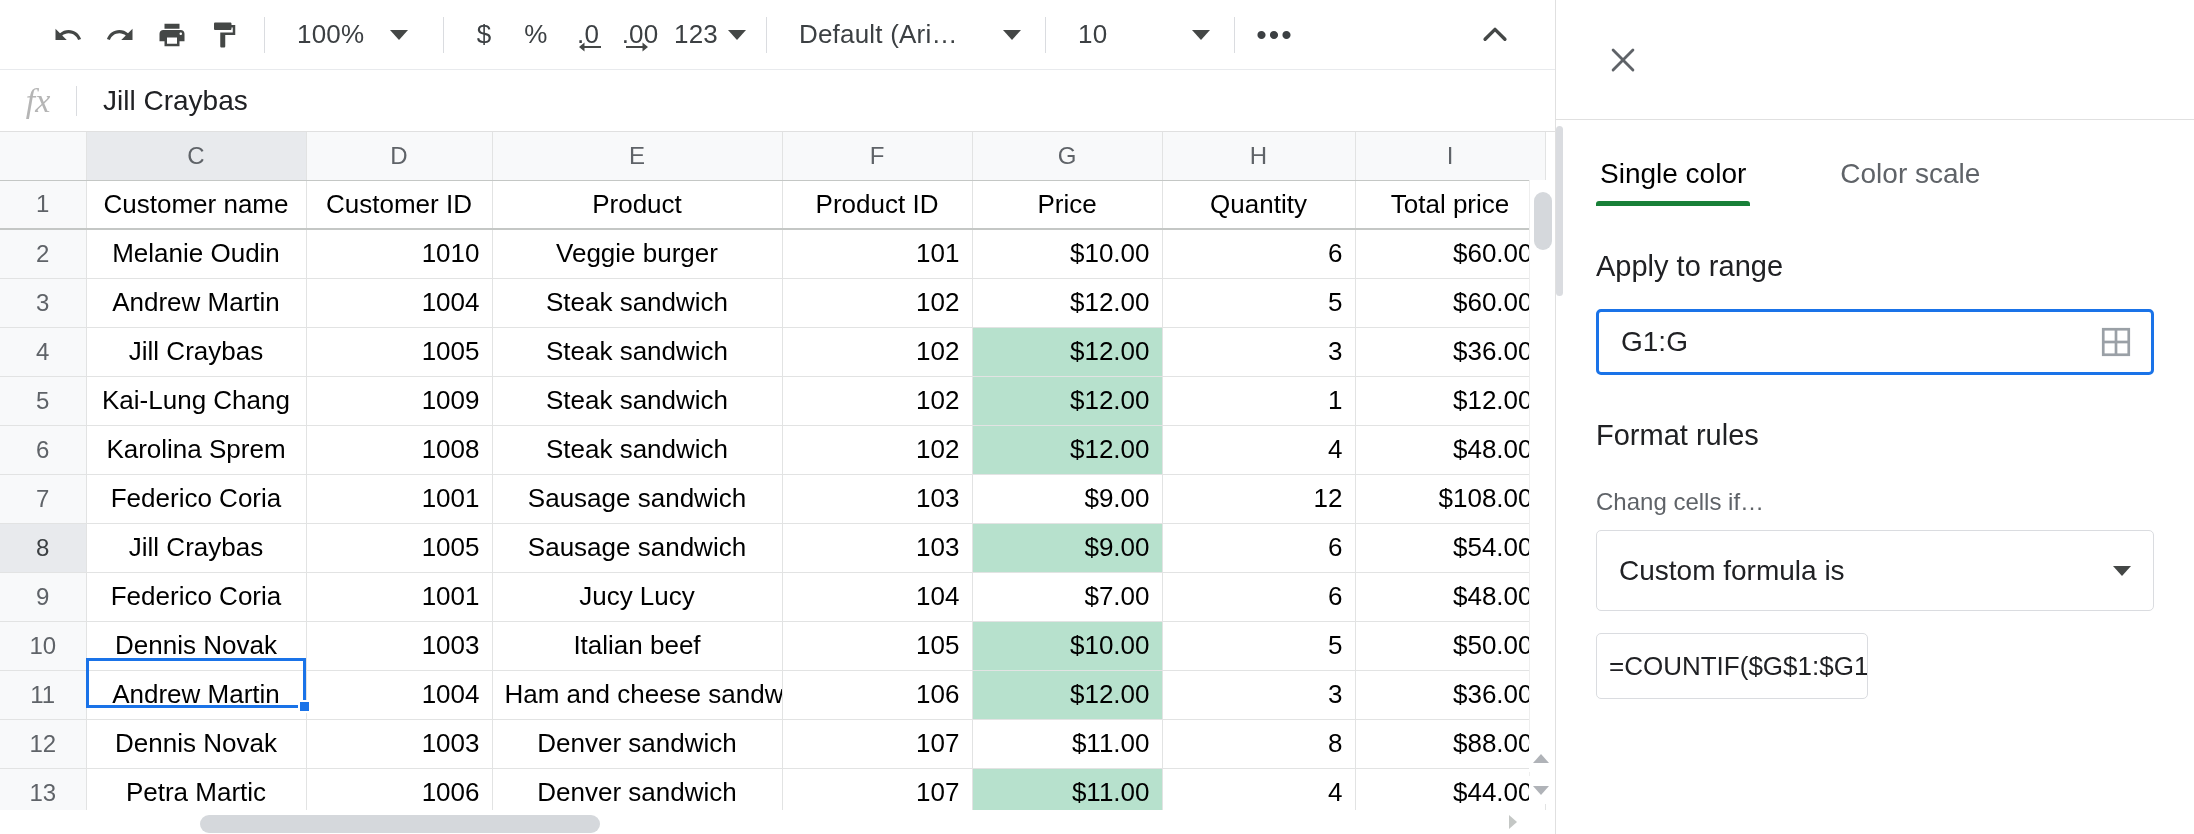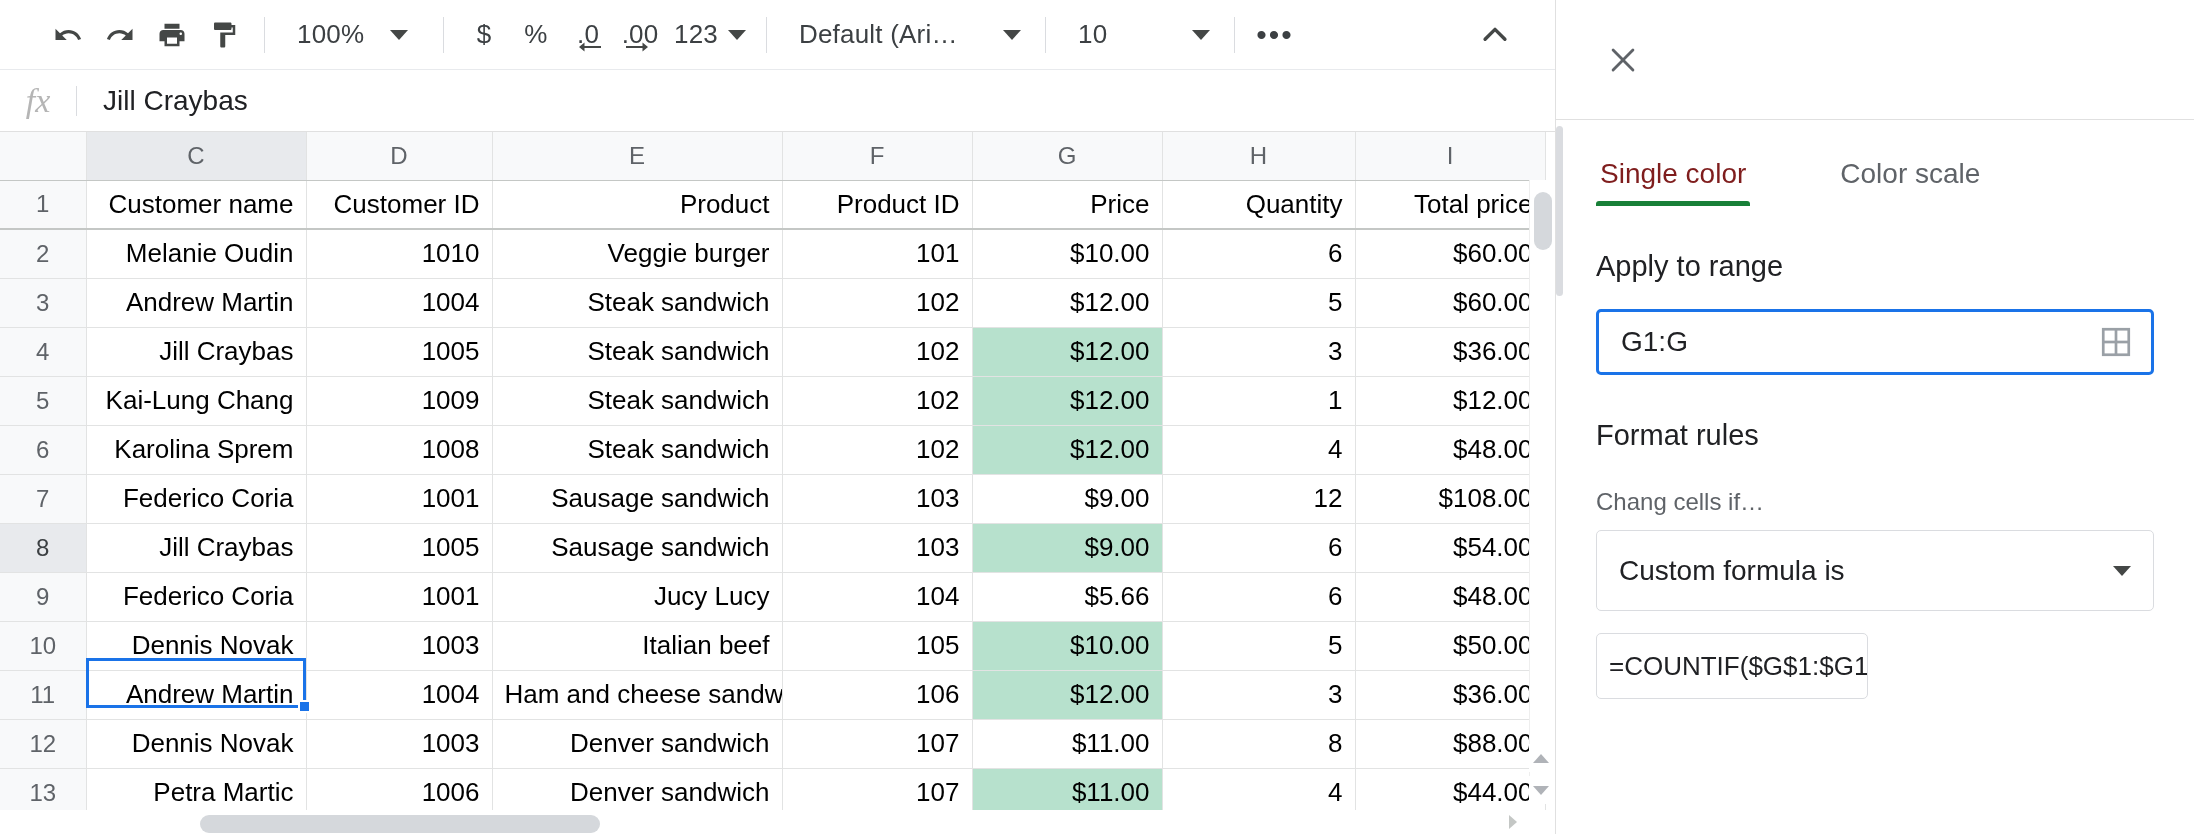--- a/index.html
+++ b/index.html
@@ -177,21 +177,21 @@
     vertical-align: middle;
     background: #ffffff;
   }
   td.cell .cv {
     display: block;
     padding: 0 12px;
     overflow: hidden;
     white-space: nowrap;
   }
   td.cell.num .cv { text-align: right; }
-  td.cell.txt .cv { text-align: right; }
+  td.cell.txt .cv { text-align: center; }
   td.cell.hl { background: #b7e1cd; }
 
   
   tr.r1 td { border-bottom: 2px solid #c4c7c5; }
 
   
   #active-cell-overlay {
     position: absolute;
     left: 86px;
     top: 526px;
@@ -313,21 +313,21 @@
   }
   .sb-tab {
     font-size: 28px;
     padding: 0 4px 16px 4px;
     margin-right: 86px;
     color: #5f6368;
     cursor: pointer;
     position: relative;
     white-space: nowrap;
   }
-  .sb-tab.active { color: #7f1d1d; font-weight: normal; }
+  .sb-tab.active { color: #000000; font-weight: normal; }
   .sb-tab.active::after {
     content: "";
     position: absolute;
     left: 0; right: 0; bottom: 0;
     height: 5px;
     background: #188038;
     border-radius: 3px 3px 0 0;
   }
 
   #sb-body {
@@ -732,21 +732,21 @@
               <td class="cell num">
                 <span class="cv">1001</span>
               </td>
               <td class="cell txt">
                 <span class="cv">Jucy Lucy</span>
               </td>
               <td class="cell num">
                 <span class="cv">104</span>
               </td>
               <td class="cell num">
-                <span class="cv">$5.66</span>
+                <span class="cv">$7.00</span>
               </td>
               <td class="cell num">
                 <span class="cv">6</span>
               </td>
               <td class="cell num">
                 <span class="cv">$48.00</span>
               </td>
             </tr>
             <tr>
               <td class="rowhdr">10</td>

